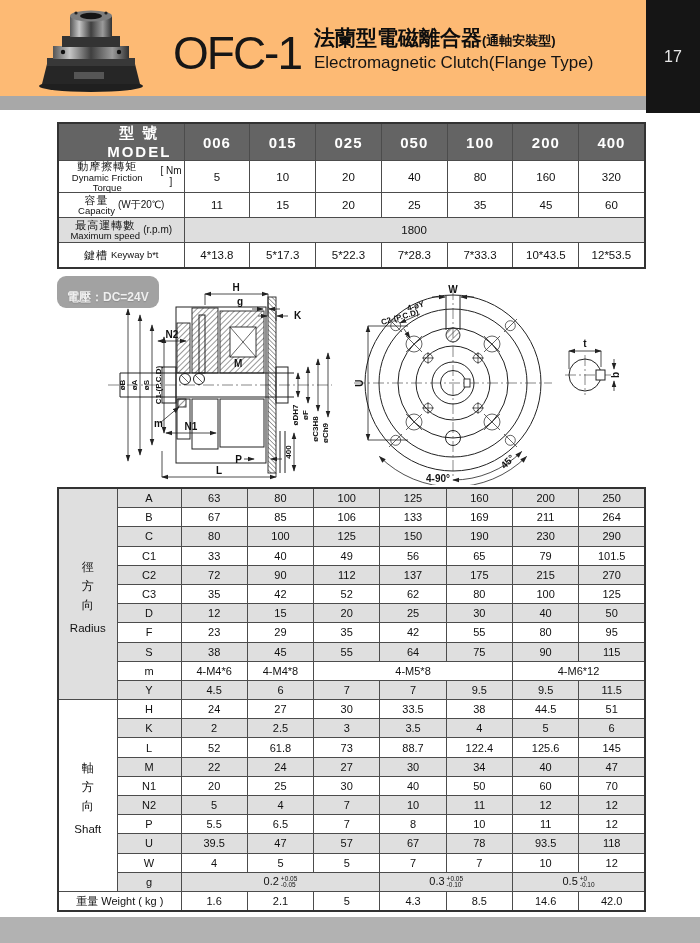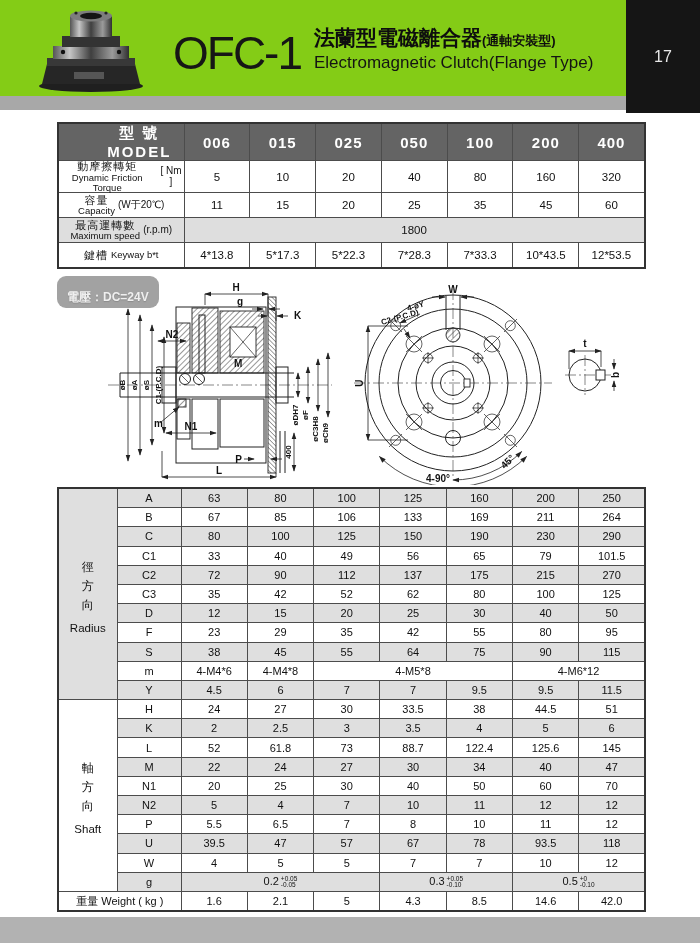--- a/index.html
+++ b/index.html
@@ -1,26 +1,26 @@
 <!DOCTYPE html>
 <html><head>
 <meta charset="utf-8">
 <style>
   html,body{margin:0;padding:0;background:#fff;}
   .page{position:relative;width:700px;height:943px;background:#fff;overflow:hidden;
         font-family:"Liberation Sans",sans-serif;color:#111;}
   
-  .hdr{position:absolute;left:0;top:0;width:692px;height:96px;background:#84cc16;}
+  .hdr{position:absolute;left:0;top:0;width:692px;height:96px;background:#fdba74;}
   .hdr-strip{position:absolute;left:0;top:96px;width:700px;height:14px;background:#a8a8a8;}
   .photo{position:absolute;left:30px;top:6px;width:122px;height:88px;}
   .model-big{position:absolute;left:173px;top:26px;font-size:46px;letter-spacing:-2px;color:#161616;}
   .t-zh{position:absolute;left:314px;top:24px;font-size:21px;font-weight:bold;color:#0e0e0e;white-space:nowrap;}
   .t-zh .paren{font-size:13px;}
   .t-en{position:absolute;left:314px;top:53px;font-size:17px;color:#141414;white-space:nowrap;}
-  .pagebox{position:absolute;right:0;top:0;width:74px;height:113px;background:#151515;z-index:5;
+  .pagebox{position:absolute;right:0;top:0;width:54px;height:113px;background:#151515;z-index:5;
            display:flex;align-items:center;justify-content:center;}
   .pagebox span{color:#e8e8e8;font-size:16px;}
   
   .pill{position:absolute;left:57px;top:276px;background:#a2a2a2;color:#efefef;border-radius:9px;
         padding:13px 10px 2px;font-size:12px;font-weight:bold;text-shadow:0 1px 1px #8a8a8a;}
   
   table{border-collapse:collapse;table-layout:fixed;}
   td{border:1px solid #4c4c4c;text-align:center;vertical-align:middle;padding:0;}
   .spec{position:absolute;left:57px;top:122px;width:587px;border:2px solid #333;}
   .spec td{font-size:11.5px;height:24px;}

